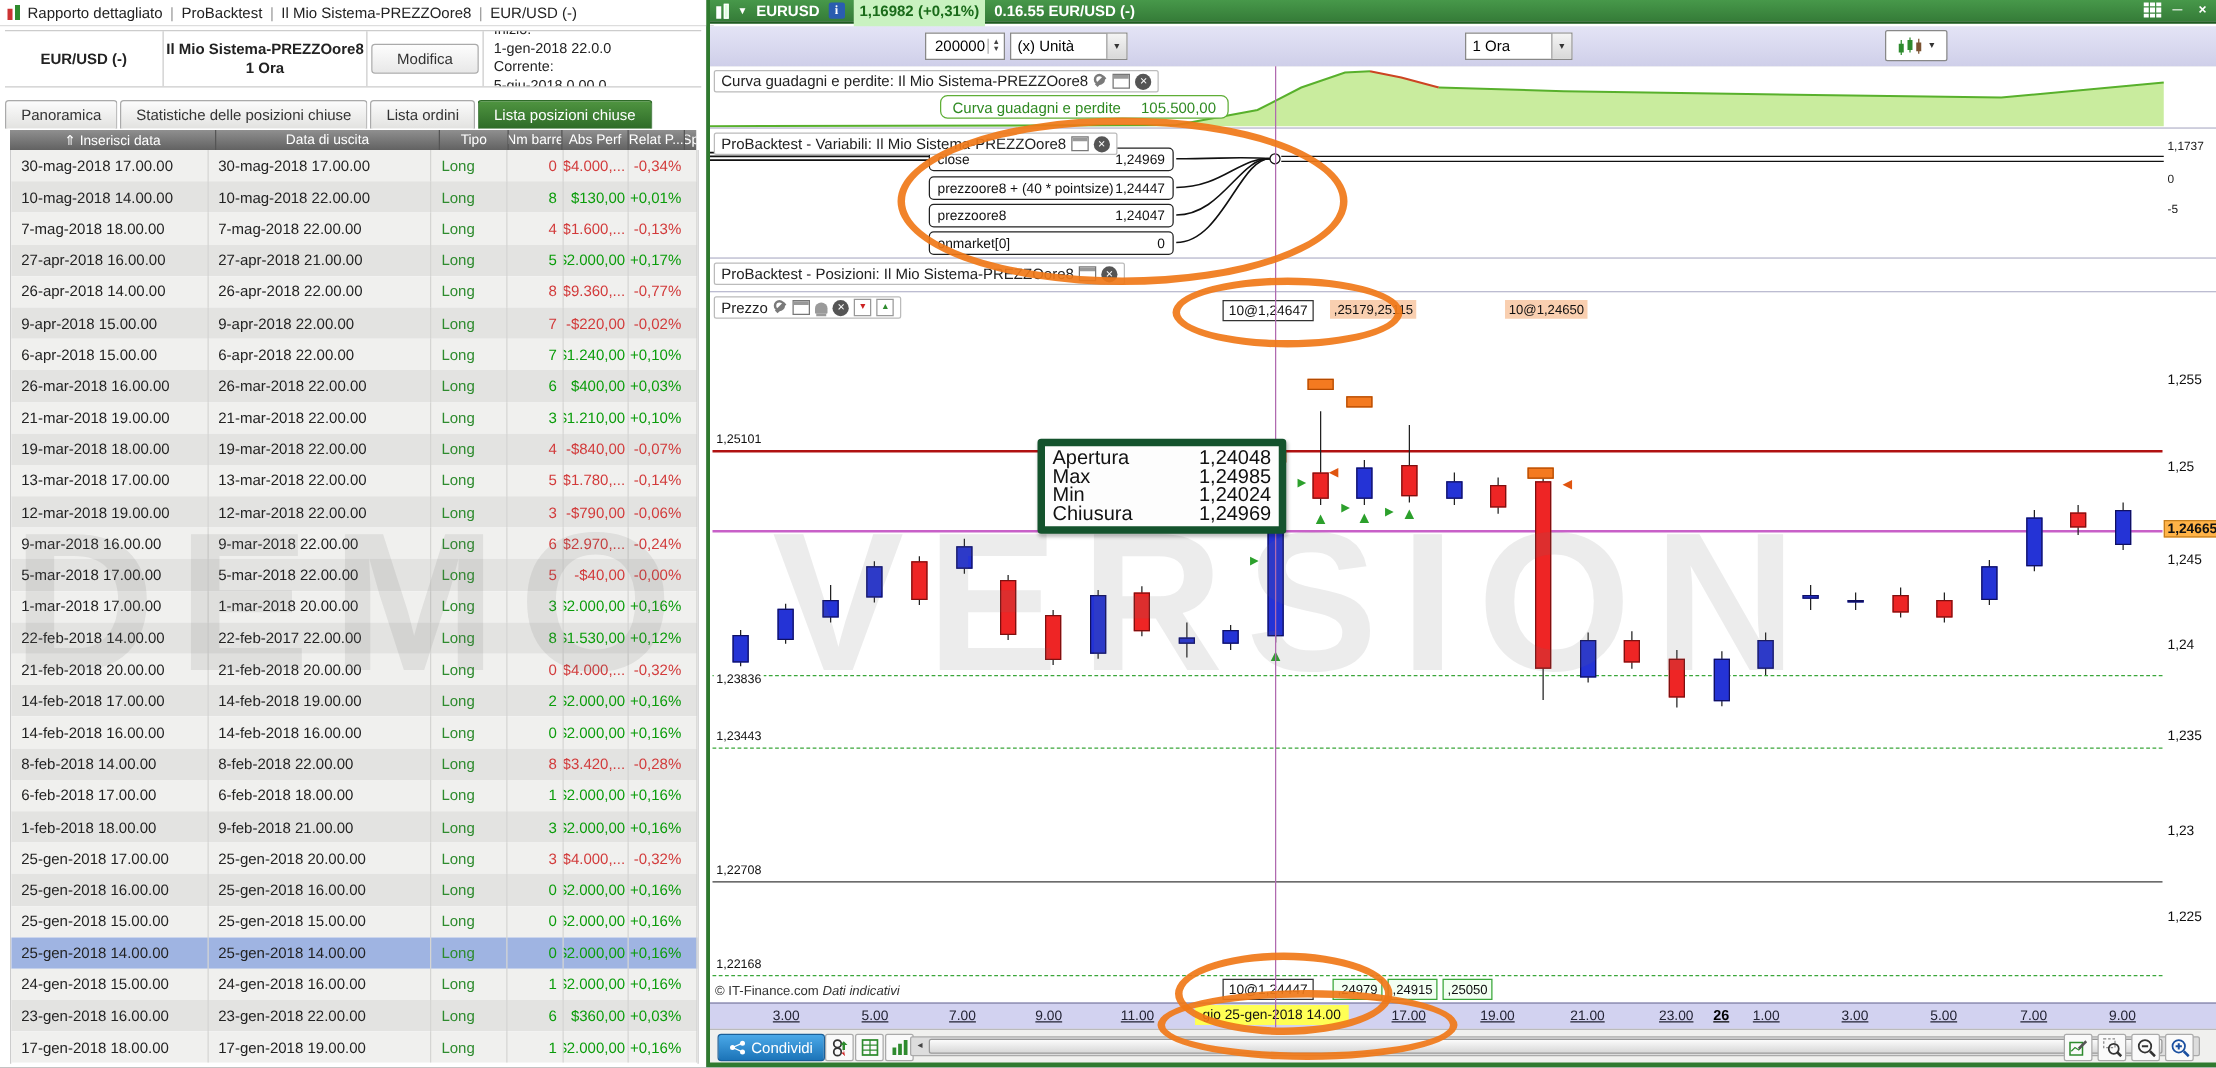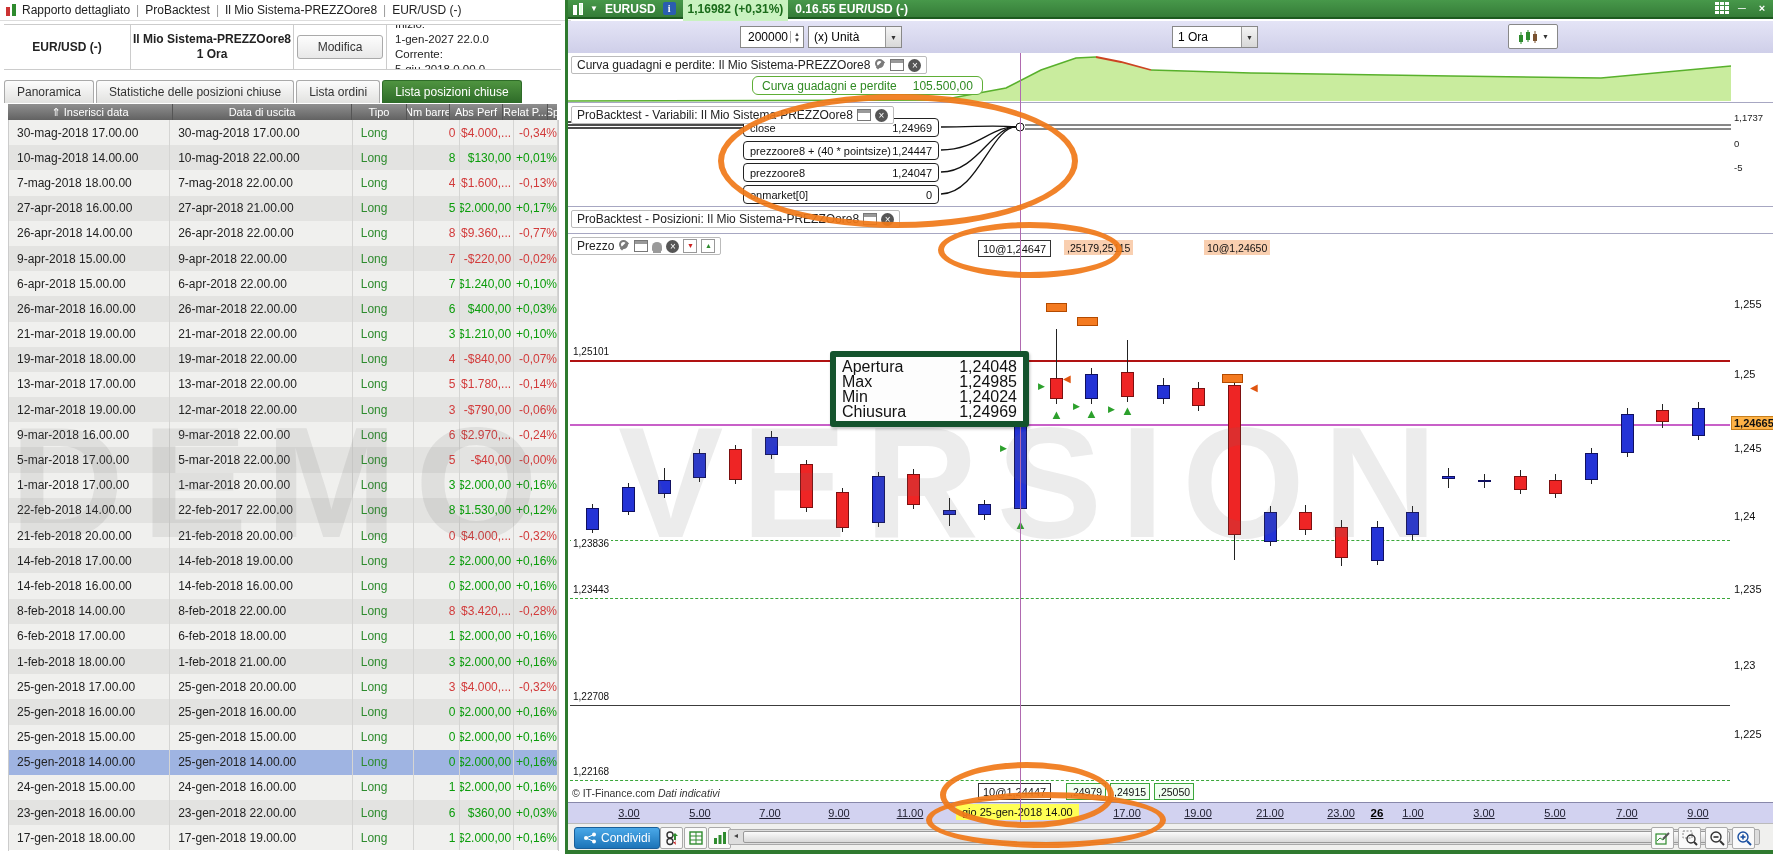--- a/index.html
+++ b/index.html
@@ -30,21 +30,21 @@
   .trow{display:flex;width:100%;height:25.2px;align-items:center;font-size:12px;color:#222;cursor:pointer;}
   .trow.odd{background:#f0f0ee;}
   .trow.even{background:#e3e3e1;}
   .trow.selected{background:#9fb4e2;}
   .tc{height:100%;display:flex;align-items:center;overflow:hidden;white-space:nowrap;border-right:1px solid #d5d5d3;}
   .tc-entry{width:156px;padding-left:8px;}
   .tc-exit{width:178px;padding-left:8px;}
   .tc-tipo{width: 54px;padding-left:8px;color:#2e8b2e;}
   .tc-bars{width: 42px;justify-content:flex-end;padding-right:4px;color:#2e8b2e;}
   .tc-abs{width: 52px;justify-content:flex-end;padding-right:2px;}
-  .tc-rel{width: 44px;justify-content:flex-end;padding-right:0;}
+  .tc-rel{width: 44px;justify-content:flex-end;padding-right:12px;}
   .tc-sp{flex:1;border-right:none;}
   .pos{color:#0a9c0a;} .neg{color:#d23a3a;}
   
   #vsep{position:absolute;left:565px;top:0;width:3px;height:854px;background:#2f7a2f;}
   #titlebar{position:absolute;left:568px;top:0;width:1205px;height:19px;background:linear-gradient(#47984a,#357c38);display:flex;align-items:center;gap:7px;padding-left:5px;box-sizing:border-box;color:#fff;font-size:12px;font-weight:bold;border-bottom:2px solid #1d5a20;}
   .tb-chip{background:#c9f2c0;color:#1a6b1a;padding:16px 5px;height:14px;display:flex;align-items:center;border-radius:2px;font-weight:bold;}
   .info-ic{width:13px;height:13px;background:#2a5db0;color:#fff;font-size:10px;font-weight:bold;display:flex;align-items:center;justify-content:center;border-radius:2px;font-family:"Liberation Serif",serif;}
   #winicons{position:absolute;right:4px;top:2px;display:flex;gap:6px;align-items:center;}
   .wi{width:14px;height:12px;color:#fff;font-size:11px;line-height:12px;text-align:center;cursor:pointer;}
   .wi-grid{display:grid;grid-template-columns:repeat(3,1fr);gap:1px;}
@@ -145,21 +145,21 @@
       <div class="hcell hc2">
         <span>Il Mio Sistema-PREZZOore8</span>
         <span>1 Ora</span>
       </div>
       <div class="hcell hc3">
         <button id="modifica">Modifica</button>
       </div>
       <div class="hcell hc4">
         <div class="inforow">
             <span class="lbl">Inizio:</span>
-            <span>1-gen-2027 22.0.0</span>
+            <span>1-gen-2018 22.0.0</span>
           </div>
         <div class="inforow">
             <span class="lbl">Corrente:</span>
             <span>5-giu-2018 0.00.0</span>
           </div>
       </div>
     </div>
 
     <div id="tabs">
         <div class="tab">Panoramica</div>
@@ -361,21 +361,21 @@
           <div class="tc tc-entry">6-feb-2018 17.00.00</div>
           <div class="tc tc-exit">6-feb-2018 18.00.00</div>
           <div class="tc tc-tipo">Long</div>
           <div class="tc tc-bars pos">1</div>
           <div class="tc tc-abs pos">$2.000,00</div>
           <div class="tc tc-rel pos">+0,16%</div>
           <div class="tc tc-sp"></div>
         </div>
         <div class="trow even">
           <div class="tc tc-entry">1-feb-2018 18.00.00</div>
-          <div class="tc tc-exit">1-feb-2018 21.00.00</div>
+          <div class="tc tc-exit">9-feb-2018 21.00.00</div>
           <div class="tc tc-tipo">Long</div>
           <div class="tc tc-bars pos">3</div>
           <div class="tc tc-abs pos">$2.000,00</div>
           <div class="tc tc-rel pos">+0,16%</div>
           <div class="tc tc-sp"></div>
         </div>
         <div class="trow odd">
           <div class="tc tc-entry">25-gen-2018 17.00.00</div>
           <div class="tc tc-exit">25-gen-2018 20.00.00</div>
           <div class="tc tc-tipo">Long</div>

